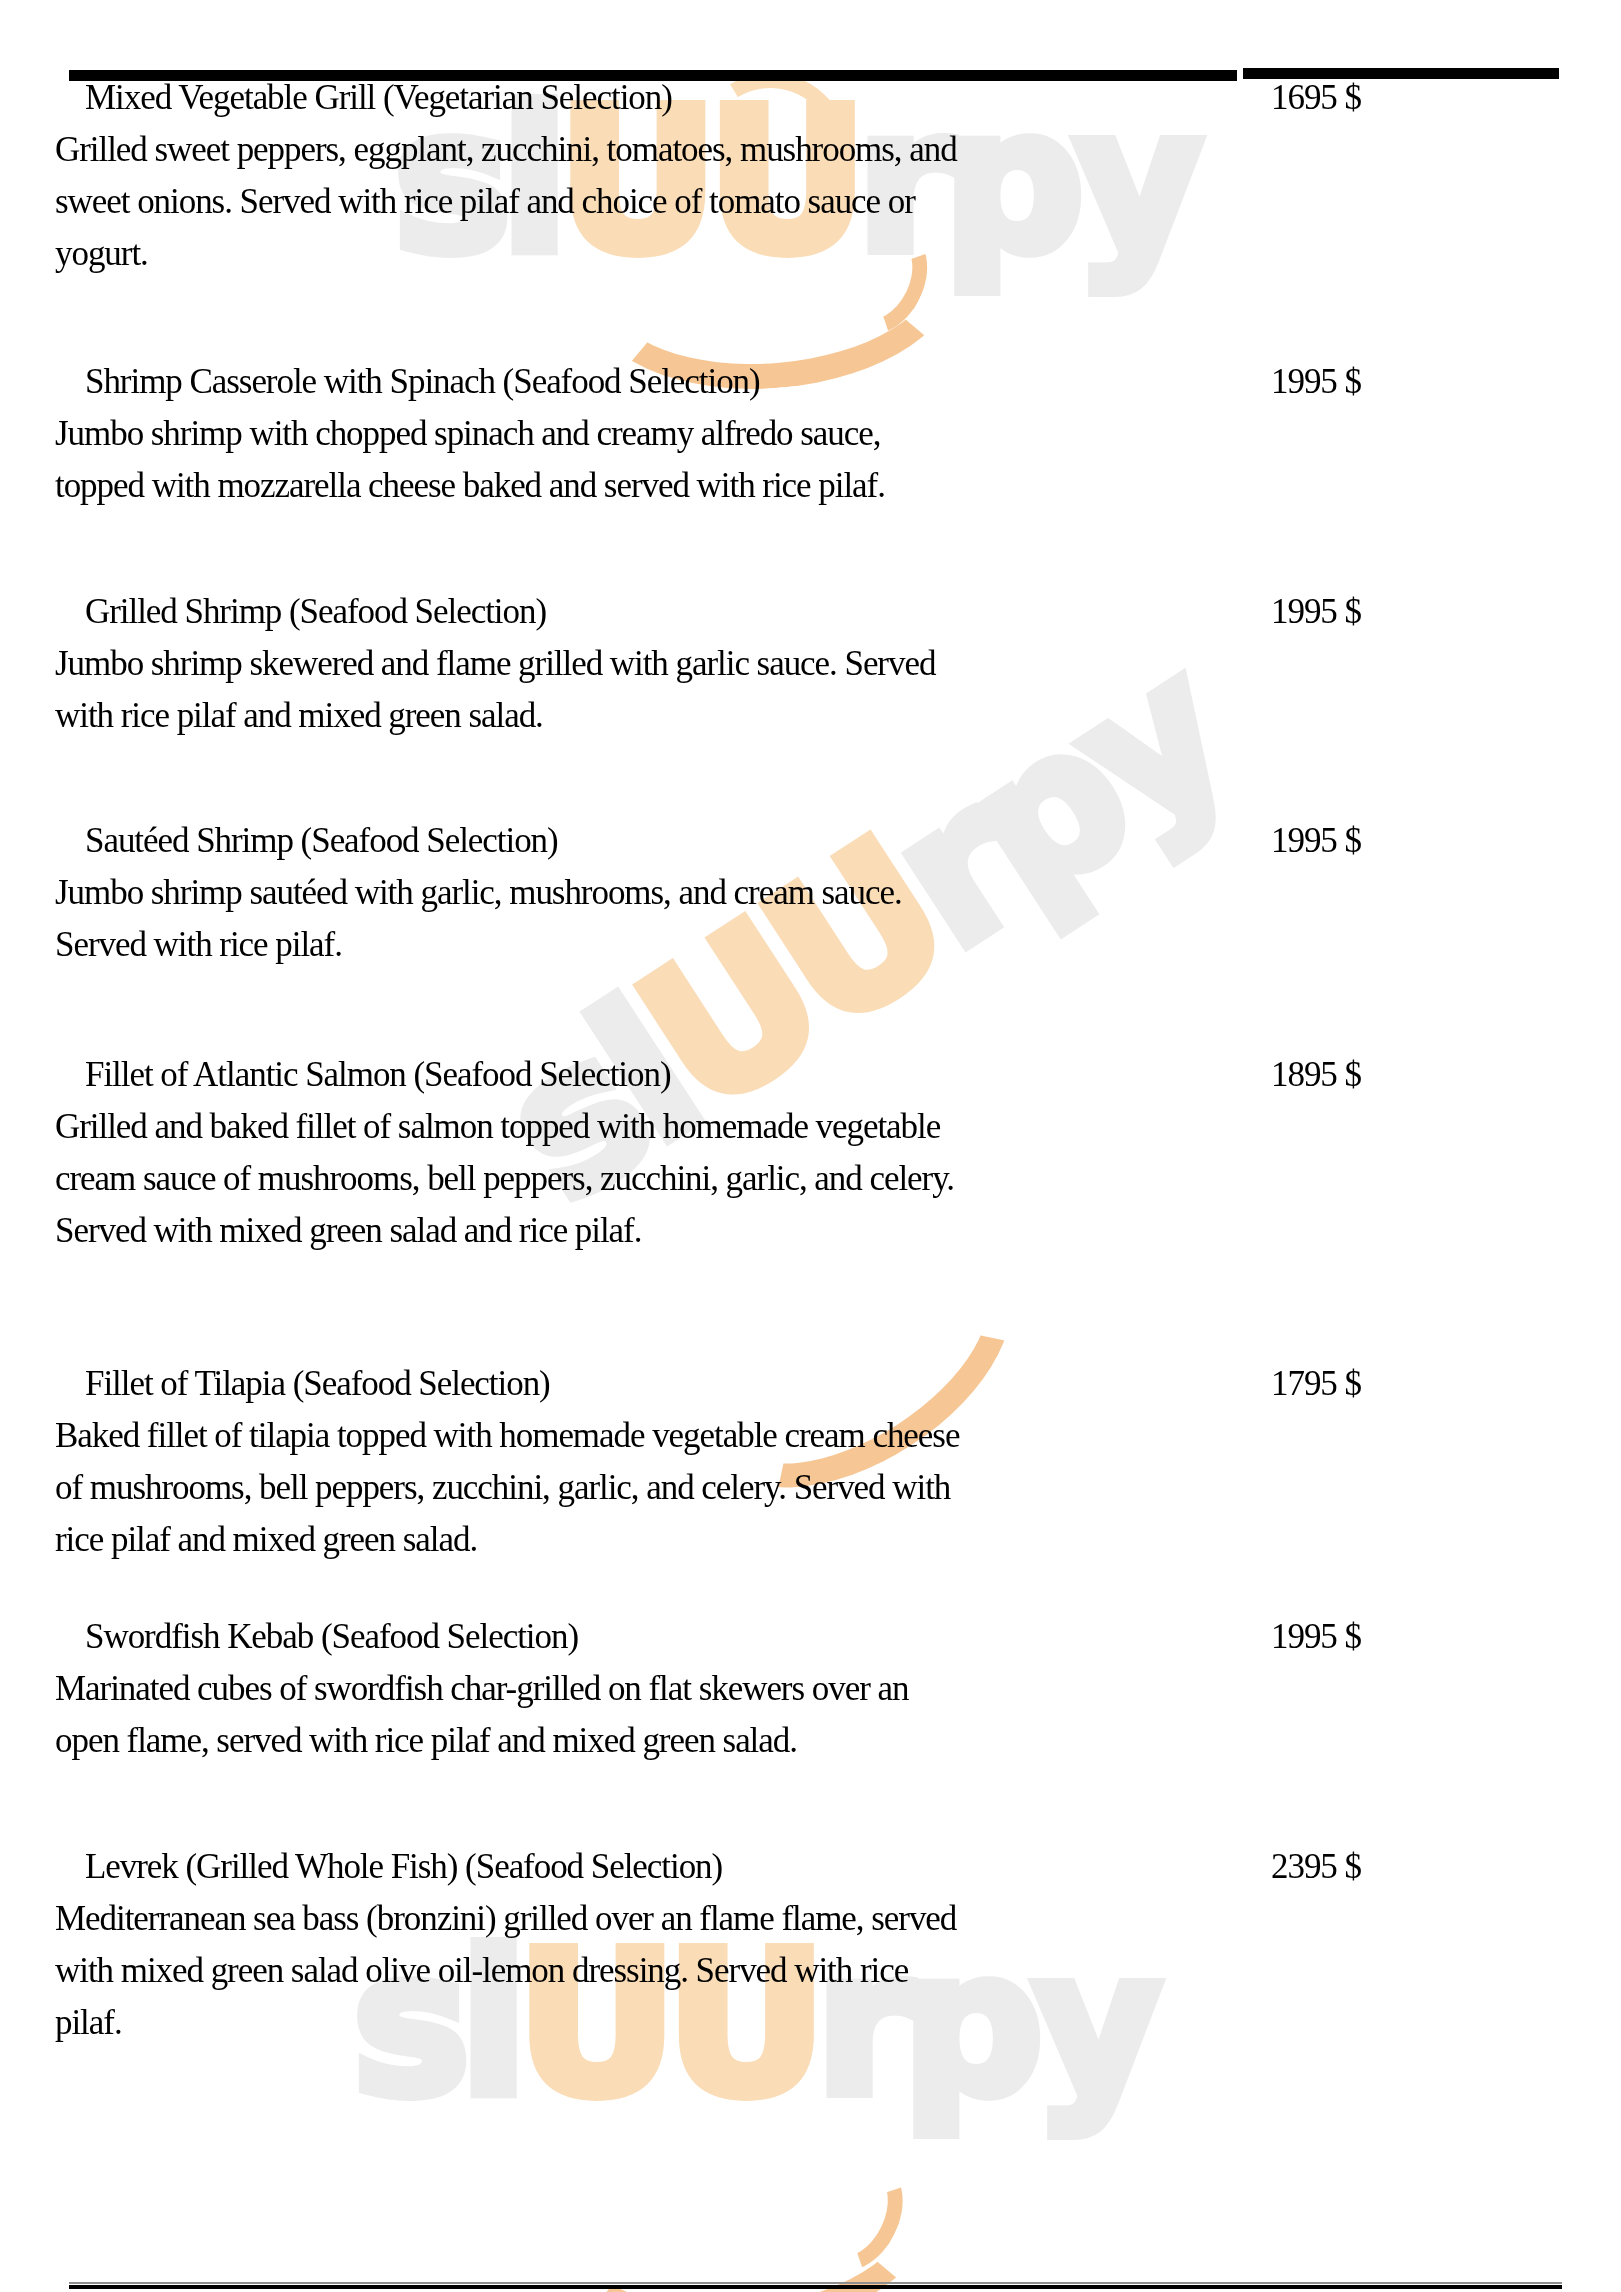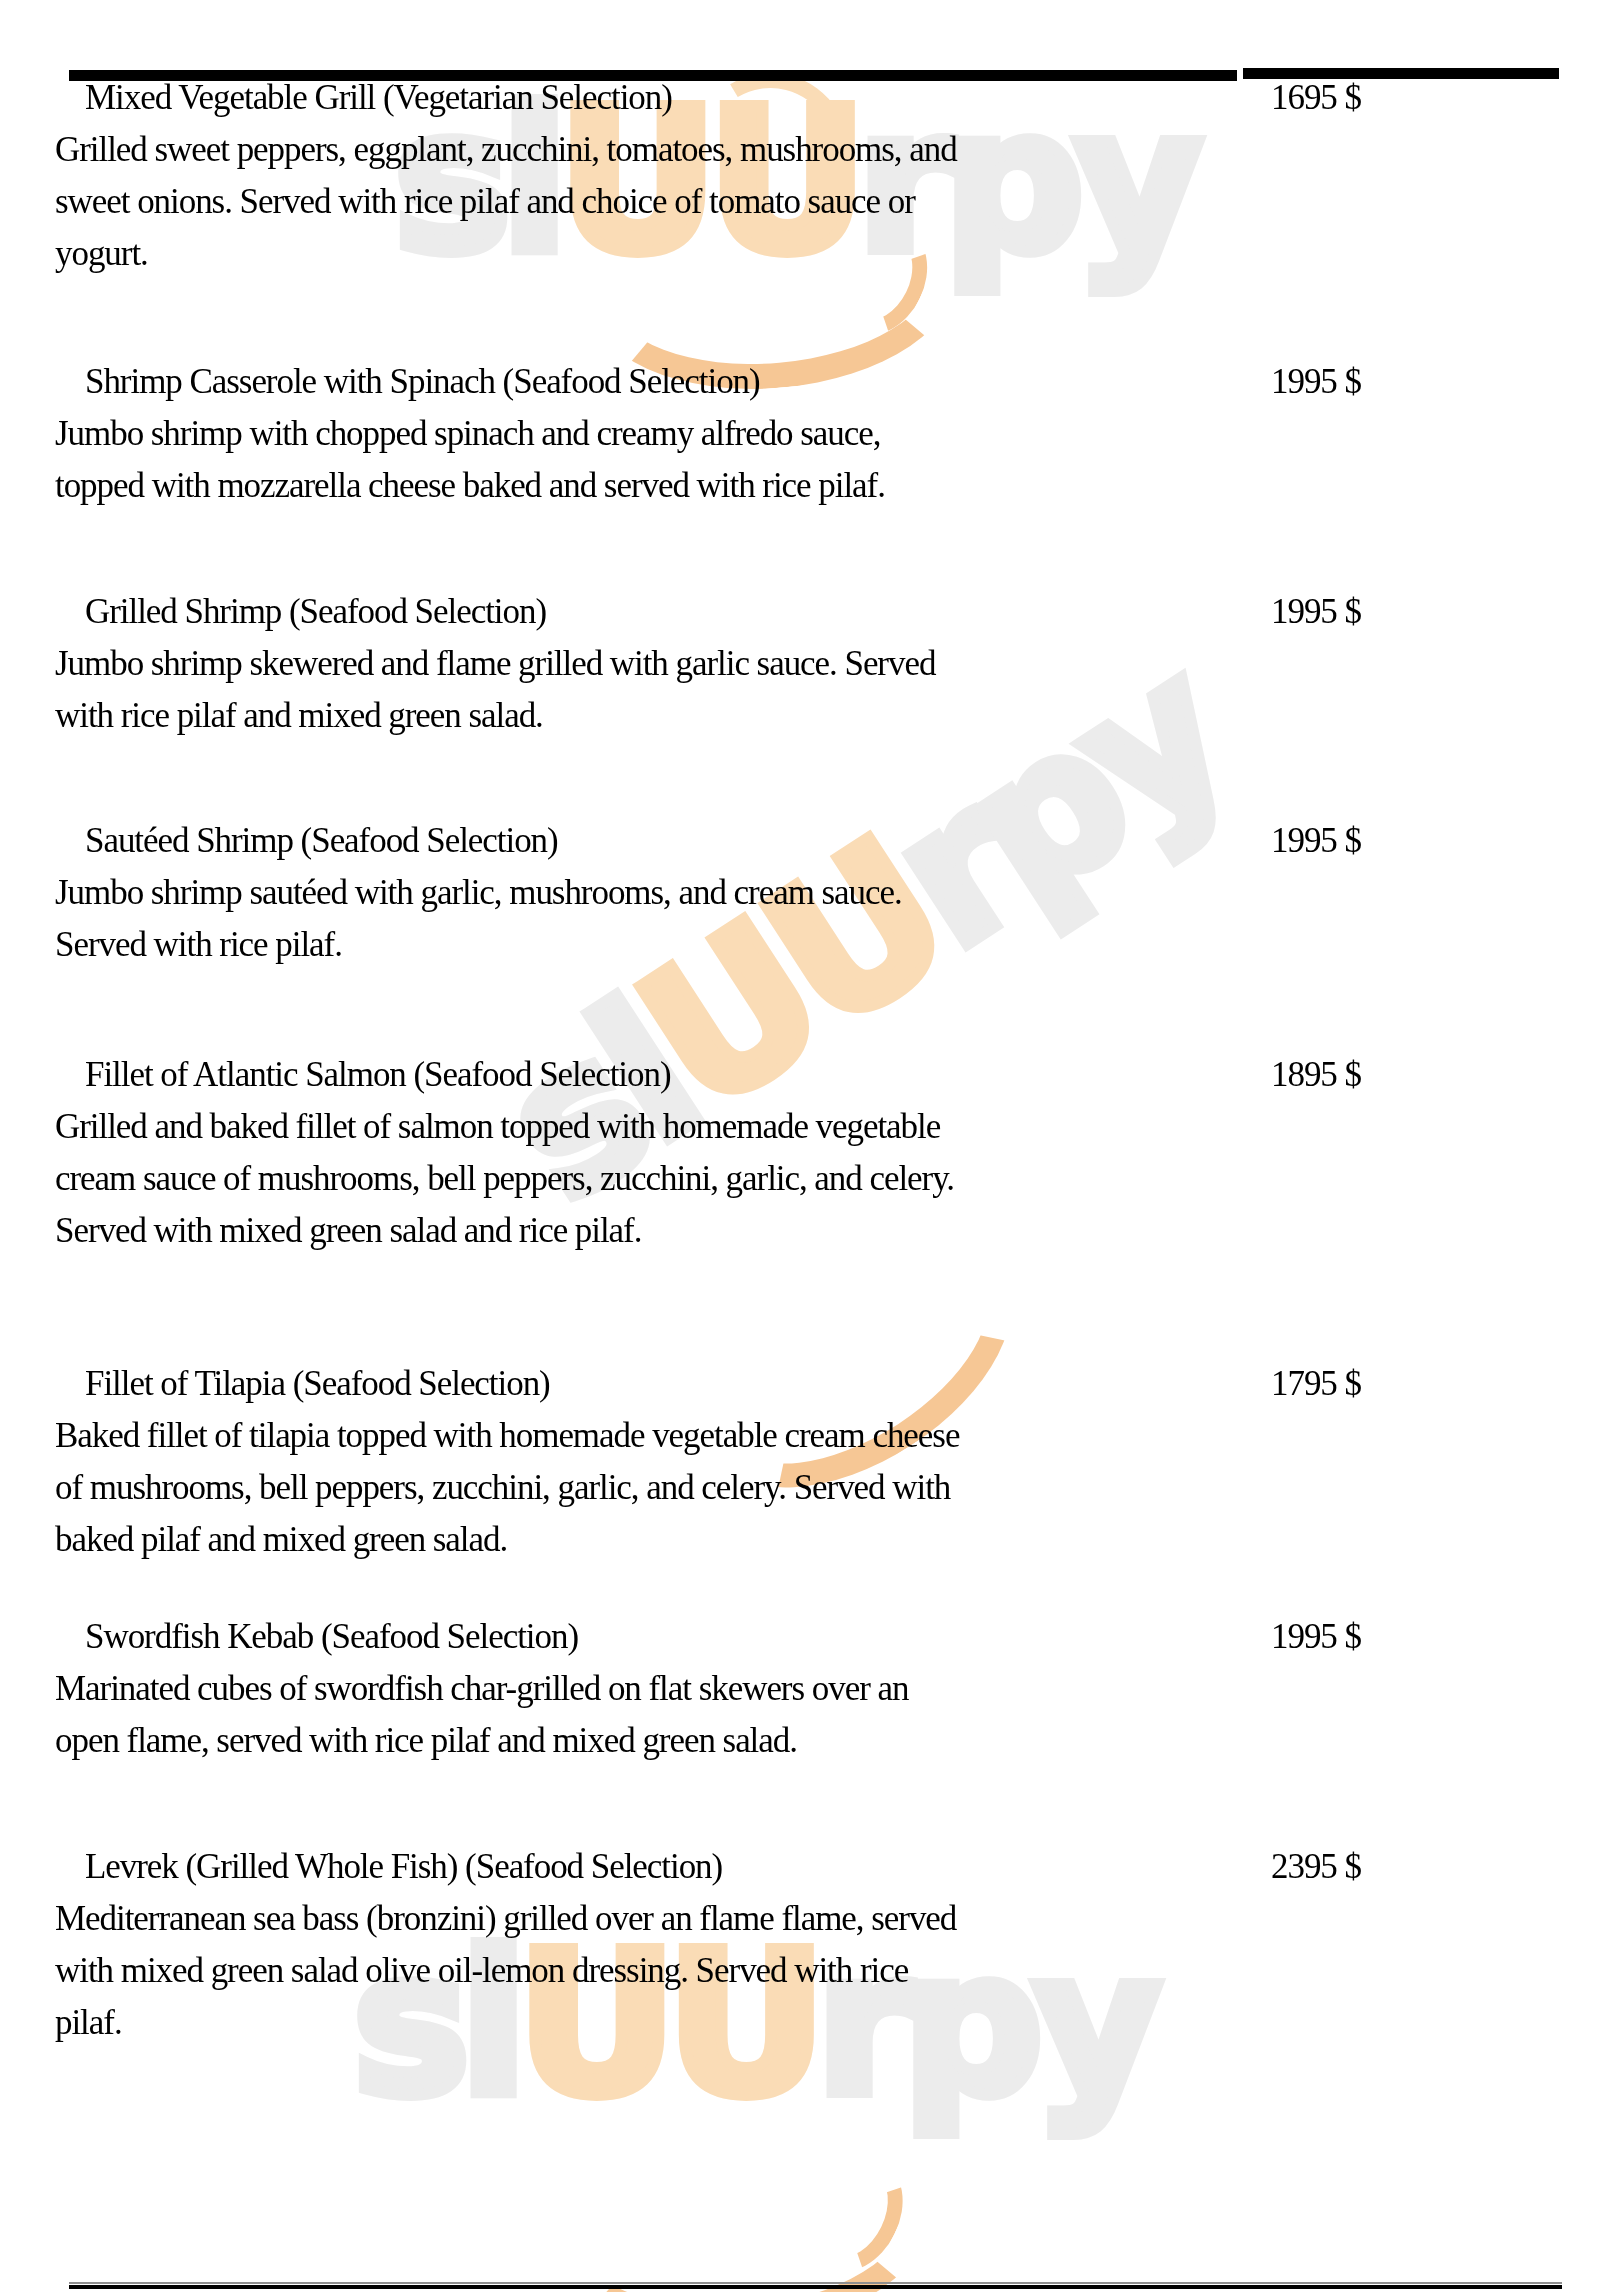--- a/index.html
+++ b/index.html
@@ -117,21 +117,21 @@
             <span class="desc-line">cream sauce of mushrooms, bell peppers, zucchini, garlic, and celery.</span>
             <span class="desc-line">Served with mixed green salad and rice pilaf.</span>
           </div>
     </div>
         <div class="item" style="top: 1330px; margin-top: 28px;">
       <span class="title">Fillet of Tilapia (Seafood Selection)</span>
       <span class="price">1795 $</span>
       <div class="desc">
             <span class="desc-line">Baked fillet of tilapia topped with homemade vegetable cream cheese</span>
             <span class="desc-line">of mushrooms, bell peppers, zucchini, garlic, and celery. Served with</span>
-            <span class="desc-line">baked pilaf and mixed green salad.</span>
+            <span class="desc-line">rice pilaf and mixed green salad.</span>
           </div>
     </div>
         <div class="item" style="top: 1611px;">
       <span class="title">Swordfish Kebab (Seafood Selection)</span>
       <span class="price">1995 $</span>
       <div class="desc">
             <span class="desc-line">Marinated cubes of swordfish char-grilled on flat skewers over an</span>
             <span class="desc-line">open flame, served with rice pilaf and mixed green salad.</span>
           </div>
     </div>

